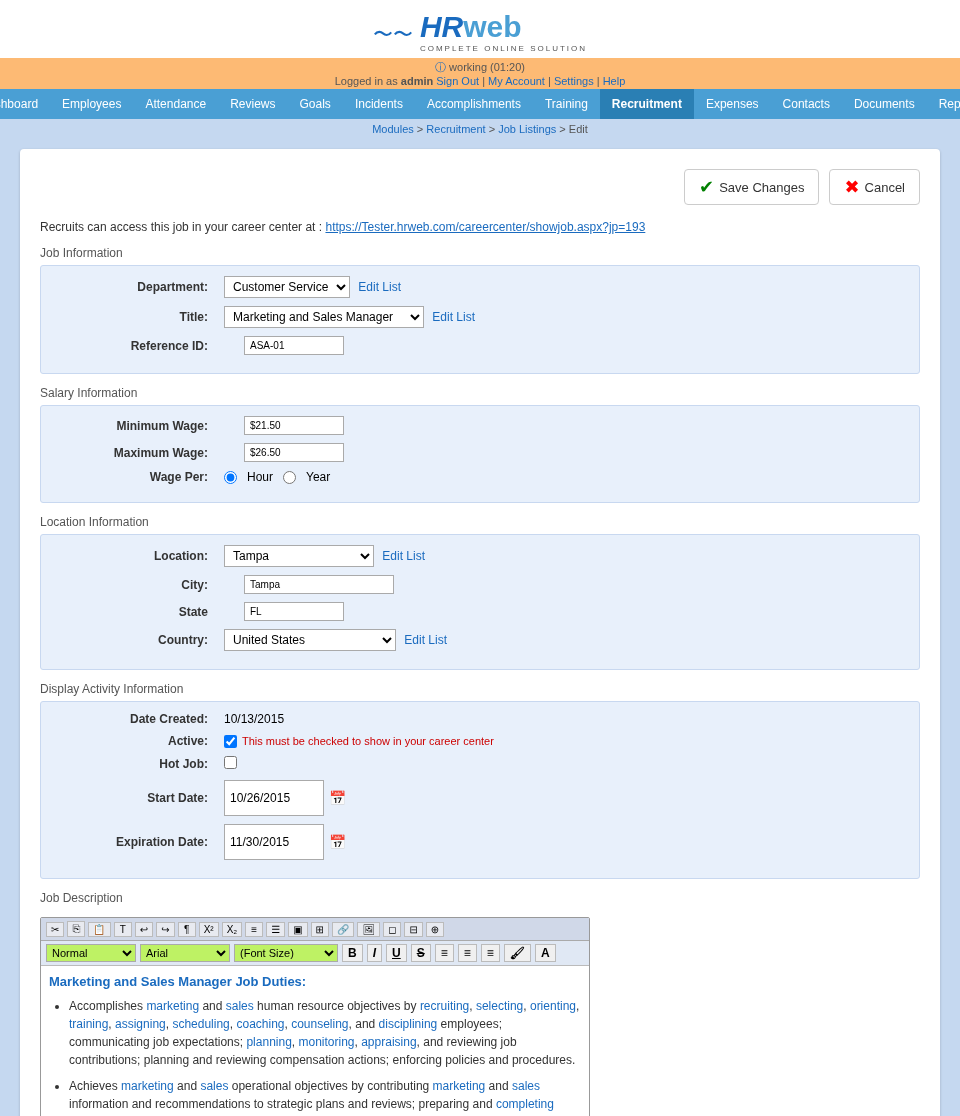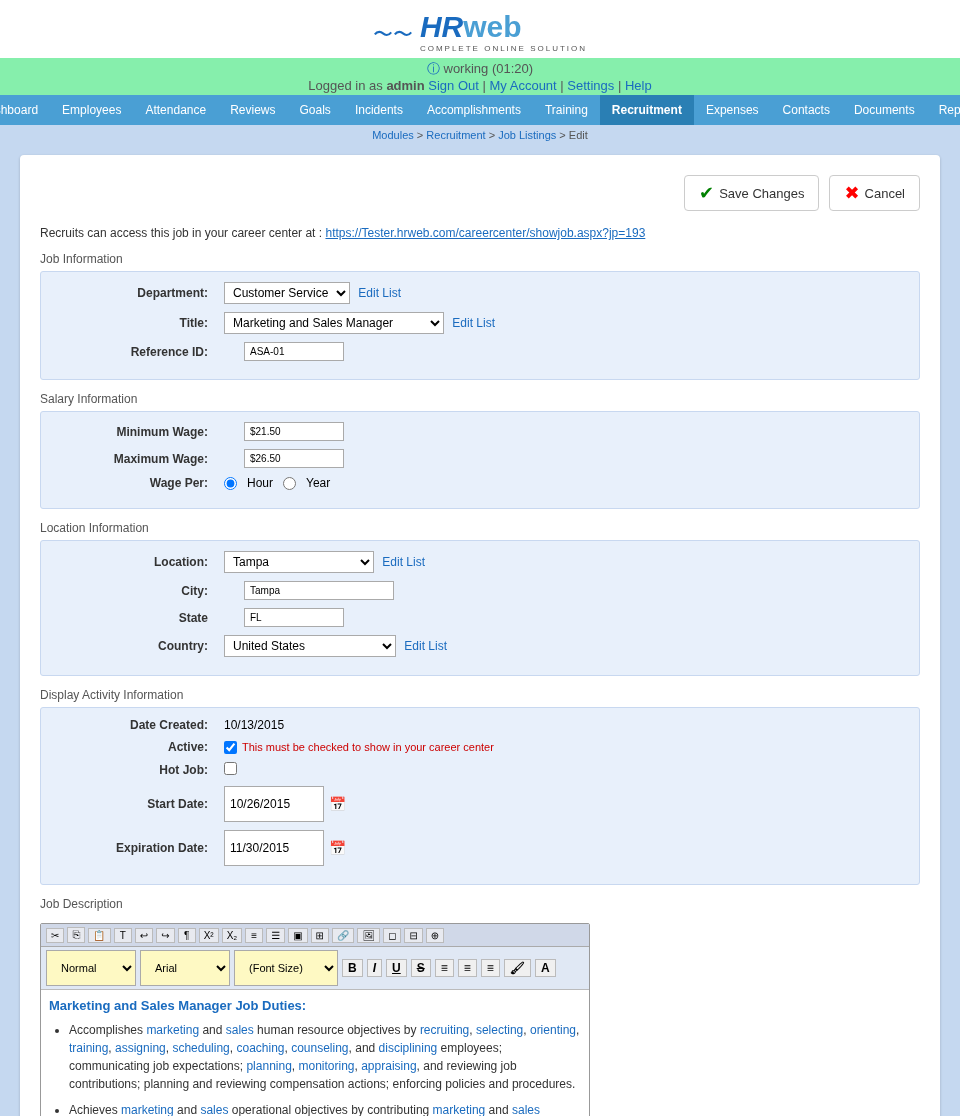--- a/index.html
+++ b/index.html
@@ -1,20 +1,20 @@
 <!DOCTYPE html>
 <html><head>
   <meta charset="utf-8">
   <style>
     * { box-sizing: border-box; margin: 0; padding: 0; }
     body { font-family: Arial, sans-serif; font-size: 12px; background: #c5d8f0; min-height: 1116px; }
 
     
     .header { background: white; text-align: center; padding: 10px 0 5px; }
-    .working-bar { background: #86efac; text-align: center; font-size: 13px; color: #555; padding: 2px 0; }
+    .working-bar { background: #fdba74; text-align: center; font-size: 11px; color: #555; padding: 2px 0; }
     .working-bar a { color: #1a6bbf; text-decoration: none; }
     .working-bar .info-icon { color: #1a6bbf; }
 
     
     .nav-bar { background: #4a9fd4; display: flex; justify-content: center; padding: 0; }
     .nav-bar a { color: white; text-decoration: none; font-size: 12px; padding: 8px 12px; display: block; white-space: nowrap; }
     .nav-bar a.active { background: #2a7fb4; font-weight: bold; }
 
     
     .breadcrumb { text-align: center; font-size: 11px; padding: 4px; color: #555; }
@@ -60,21 +60,21 @@
     
     .active-row { display: flex; align-items: center; gap: 5px; }
     .active-note { color: #cc0000; font-size: 11px; }
 
     
     .jd-section { margin-bottom: 12px; }
     .editor-container { border: 1px solid #999; border-radius: 2px; overflow: hidden; }
     .editor-toolbar { background: #d0d8e8; padding: 3px 5px; display: flex; gap: 3px; align-items: center; flex-wrap: wrap; border-bottom: 1px solid #aaa; }
     .toolbar-btn { background: #e8eaf0; border: 1px solid #bbb; padding: 1px 4px; font-size: 10px; cursor: pointer; min-width: 18px; text-align: center; }
     .editor-format-bar { background: #e0e8f4; padding: 3px 5px; display: flex; gap: 4px; align-items: center; border-bottom: 1px solid #bbb; }
-    .format-select { border: 1px solid #aaa; font-size: 11px; padding: 10px; background: #fef9c3; }
+    .format-select { border: 1px solid #aaa; font-size: 11px; padding: 1px; background: #bef264; }
     .format-btn { font-weight: bold; border: 1px solid #bbb; background: #f0f0f0; padding: 1px 5px; cursor: pointer; font-size: 12px; }
     .editor-content { background: white; height: 220px; overflow-y: scroll; padding: 8px; font-size: 12px; color: #333; }
     .editor-content h3 { font-size: 13px; color: #1a6bbf; margin-bottom: 8px; }
     .editor-content ul { padding-left: 20px; }
     .editor-content li { margin-bottom: 8px; line-height: 1.5; }
     .editor-content .highlight { color: #1a6bbf; }
 
     .logo-wrapper { display: flex; align-items: center; justify-content: center; gap: 5px; }
     .logo-hrweb { display: flex; align-items: flex-start; }
     .logo-hr { color: #1a6bbf; font-size: 30px; font-weight: bold; font-style: italic; }
@@ -158,21 +158,21 @@
       <div class="form-control">
         <select class="form-select">
           <option value="Customer Service">Customer Service</option>
         </select>
         <a href="#" class="edit-list-link">Edit List</a>
       </div>
     </div>
     <div class="form-row">
       <div class="form-label">Title:</div>
       <div class="form-control">
-        <select class="form-select" style="width:220px">
+        <select class="form-select" style="width:200px">
           <option value="Marketing and Sales Manager">Marketing and Sales Manager</option>
         </select>
         <a href="#" class="edit-list-link">Edit List</a>
       </div>
     </div>
     <div class="form-row">
       <div class="form-label">Reference ID:</div>
       <div class="form-control">
         <input type="text" class="form-input" style="width: 100px;" value="ASA-01">
       </div>

